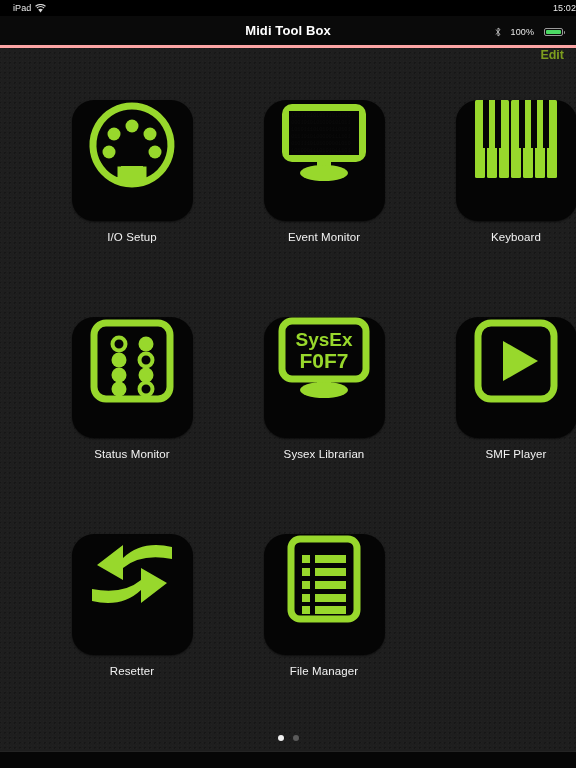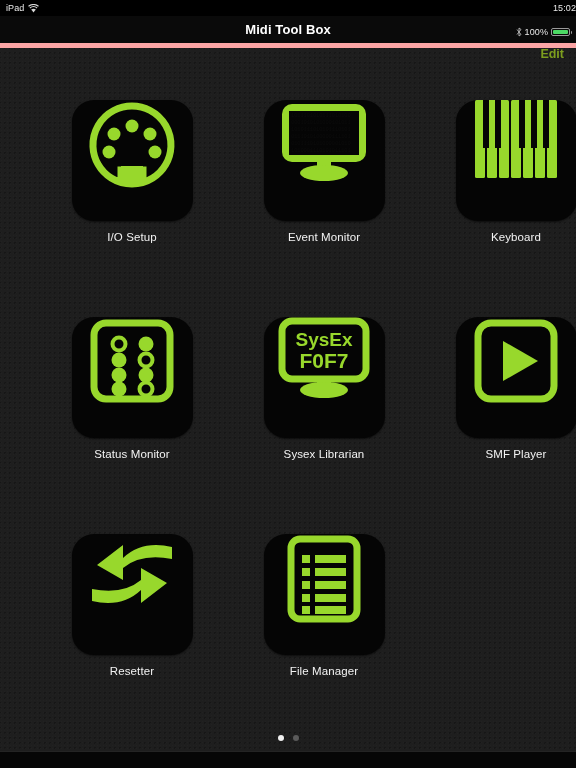--- a/index.html
+++ b/index.html
@@ -14,46 +14,46 @@
     width: 576px; height: 768px;
     background: #1d1d1d;
     display: flex; flex-direction: column;
   }
 
   
   .statusbar {
     height: 16px; flex: 0 0 16px;
     background: #000;
     display: flex; align-items: center;
-    padding: 0 6px;
+    padding: 0 13px;
     color: #e8e8e8;
     font-size: 9px;
     letter-spacing: .1px;
   }
   .sb-left { display: flex; align-items: center; gap: 4px; }
   .sb-center { position: absolute; left: 0; right: 0; text-align: right; font-size: 9px; color: #e8e8e8; pointer-events: none; }
-  .sb-right { margin-left: auto; display: flex; align-items: center; gap: 3px; position: relative; z-index: 2; margin-top: 47px; }
+  .sb-right { margin-left: auto; display: flex; align-items: center; gap: 10px; position: relative; z-index: 2; margin-top: 47px; }
   .wifi-ico { display: block; }
   .bt-ico { display: block; }
   .batt {
     width: 19px; height: 8px;
     border: 1px solid #9a9a9a; border-radius: 2px;
     position: relative; padding: 1px;
   }
   .batt::after {
     content: ""; position: absolute; right: -3px; top: 2px;
     width: 1.5px; height: 3px; background: #9a9a9a; border-radius: 0 1px 1px 0;
   }
   .batt i { display: block; width: 100%; height: 100%; background: #4cd964; border-radius: 1px; }
 
   
   .navbar {
     height: 32px; flex: 0 0 32px;
     background: #0a0a0a;
-    border-bottom: 5px solid #fca5a5;
+    border-bottom: 3px solid #fca5a5;
     display: flex; align-items: center;
     position: relative;
     padding: 0 12px;
   }
   .nav-title {
     position: absolute; left: 0; right: 0; text-align: center;
     color: #fff; font-size: 13px; font-weight: bold;
     letter-spacing: .1px;
   }
   .nav-edit {

